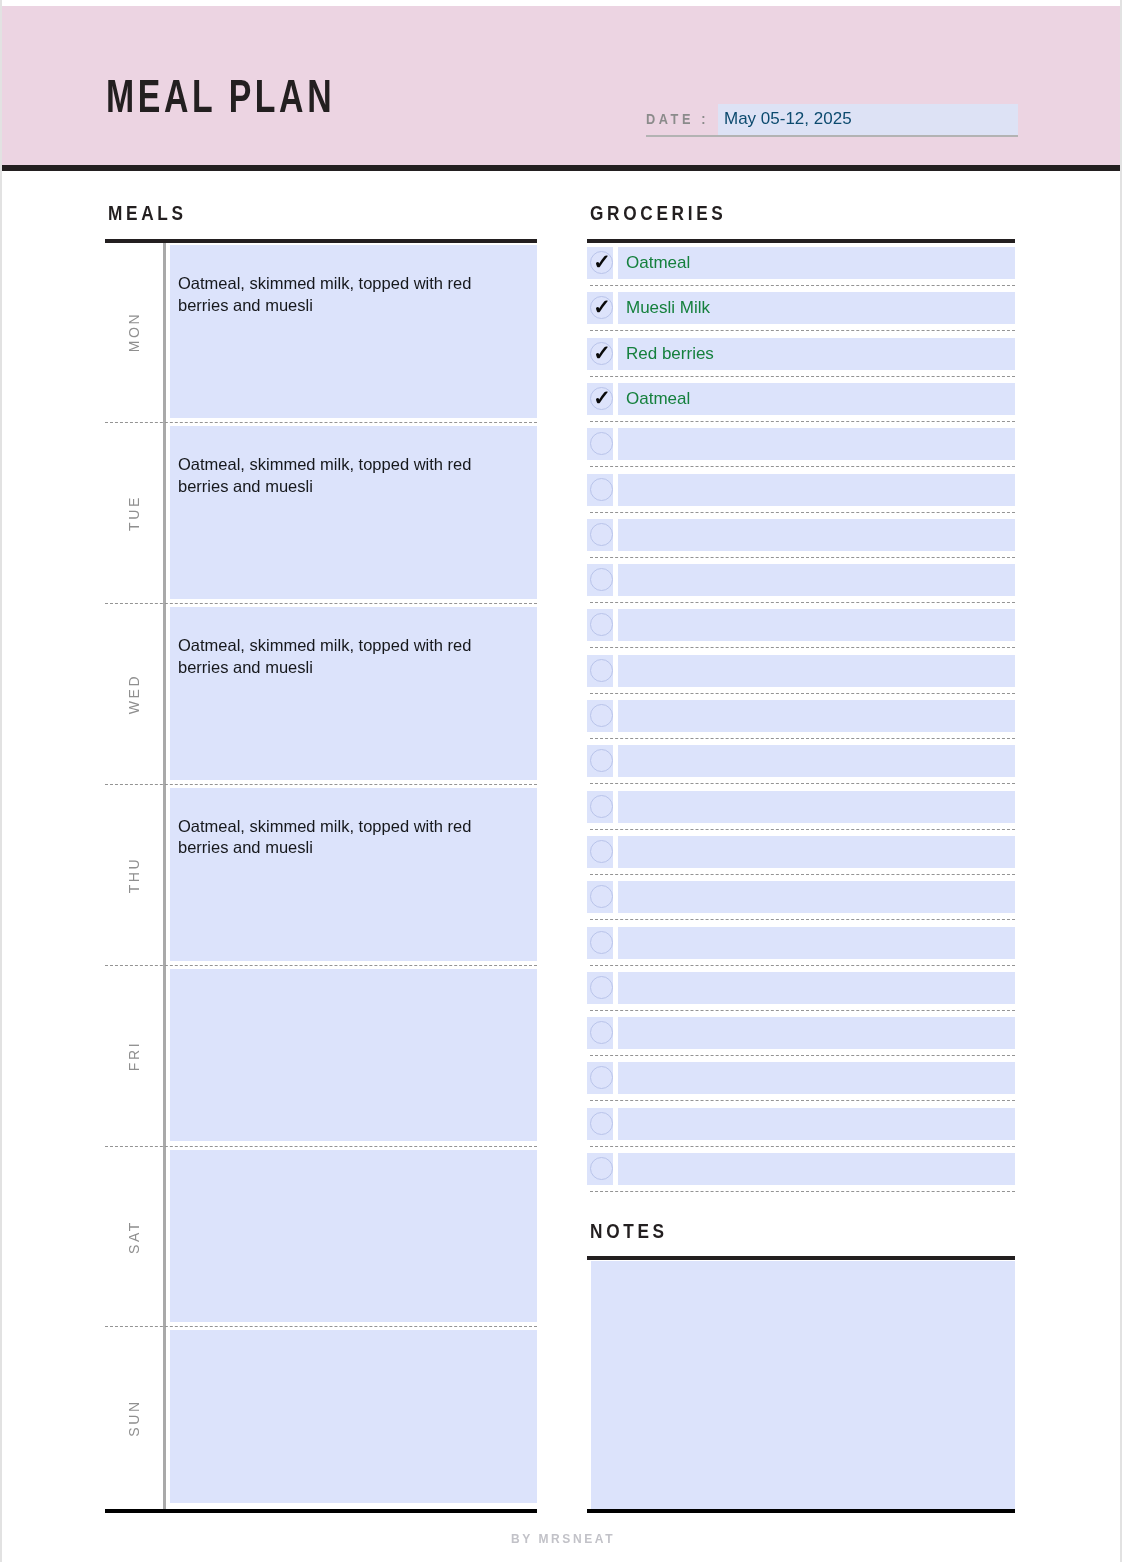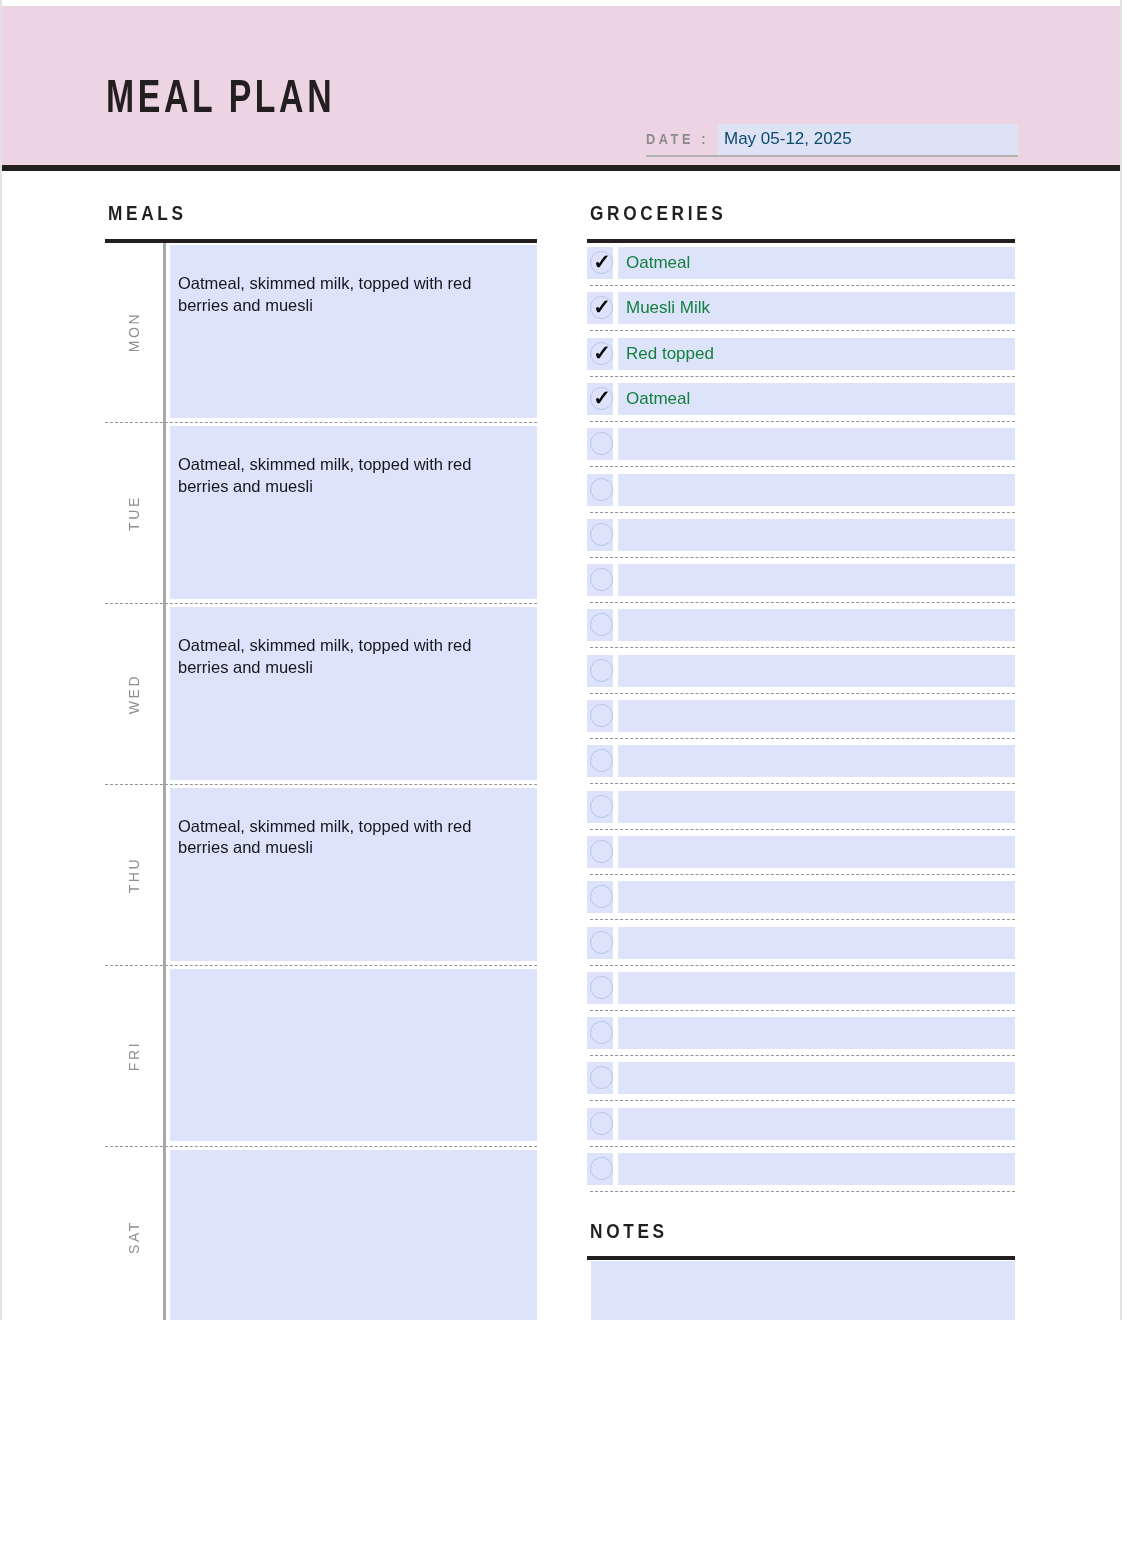--- a/index.html
+++ b/index.html
@@ -8,21 +8,21 @@
     background: #ffffff;
   }
   body {
     font-family: "Liberation Sans", sans-serif;
     -webkit-font-smoothing: antialiased;
   }
 
   #page {
     position: relative;
     width: 1122px;
-    height: 1320px;
+    height: 1562px;
     background: #ffffff;
     overflow: hidden;
     box-sizing: border-box;
     border-left: 2px solid #e2e2e2;
     border-right: 2px solid #e2e2e2;
   }
 
   
   #header-band {
     position: absolute;
@@ -54,21 +54,20 @@
     white-space: nowrap;
     line-height: 1;
   }
 
   #date-wrap {
     position: absolute;
     left: 644px;
     top: 104px;
     width: 372px;
     height: 32px;
-    margin-top: 20px;
   }
   #date-label {
     position: absolute;
     left: 0;
     top: 6px;
     font-size: 15px;
     font-weight: bold;
     letter-spacing: 4.2px;
     color: #8b8b8b;
     transform: scaleX(0.85);
@@ -382,21 +381,21 @@
           <div class="grocery-text">Muesli Milk</div>
         </div>
       </div>
       <div class="grocery-dash" style="top: 330.3px;"></div>
       <div class="grocery-row" style="top: 337.6px;">
         <div class="grocery-check">
           <div class="grocery-circle"></div>
           <div class="grocery-tick">✓</div>
         </div>
         <div class="grocery-field">
-          <div class="grocery-text">Red topped</div>
+          <div class="grocery-text">Red berries</div>
         </div>
       </div>
       <div class="grocery-dash" style="top: 375.6px;"></div>
       <div class="grocery-row" style="top: 382.9px;">
         <div class="grocery-check">
           <div class="grocery-circle"></div>
           <div class="grocery-tick">✓</div>
         </div>
         <div class="grocery-field">
           <div class="grocery-text">Oatmeal</div>

